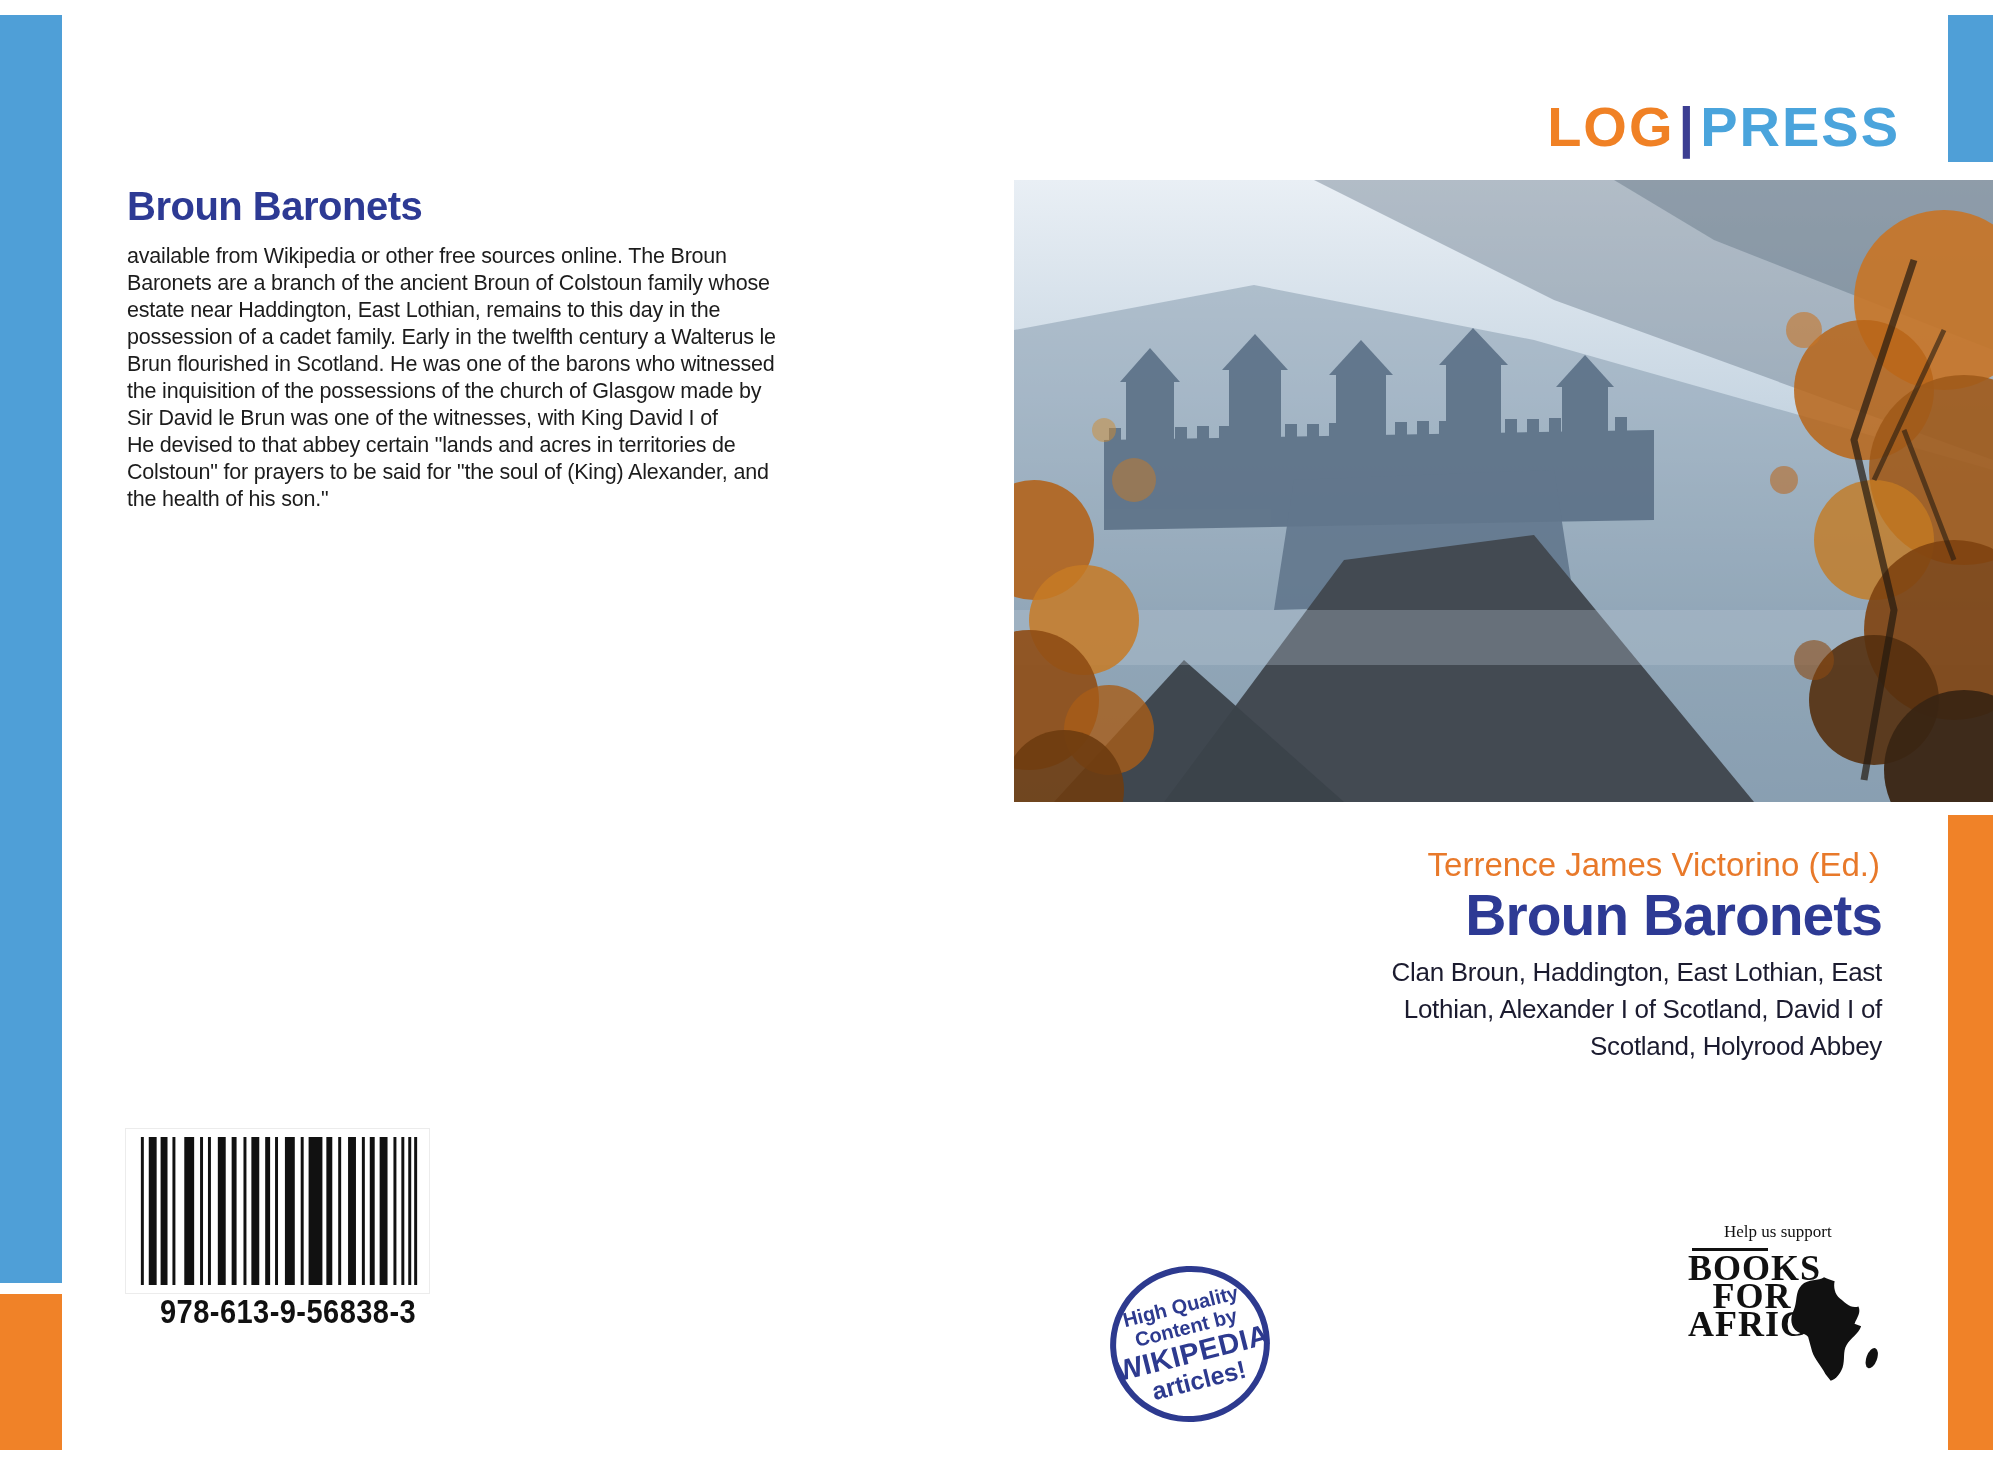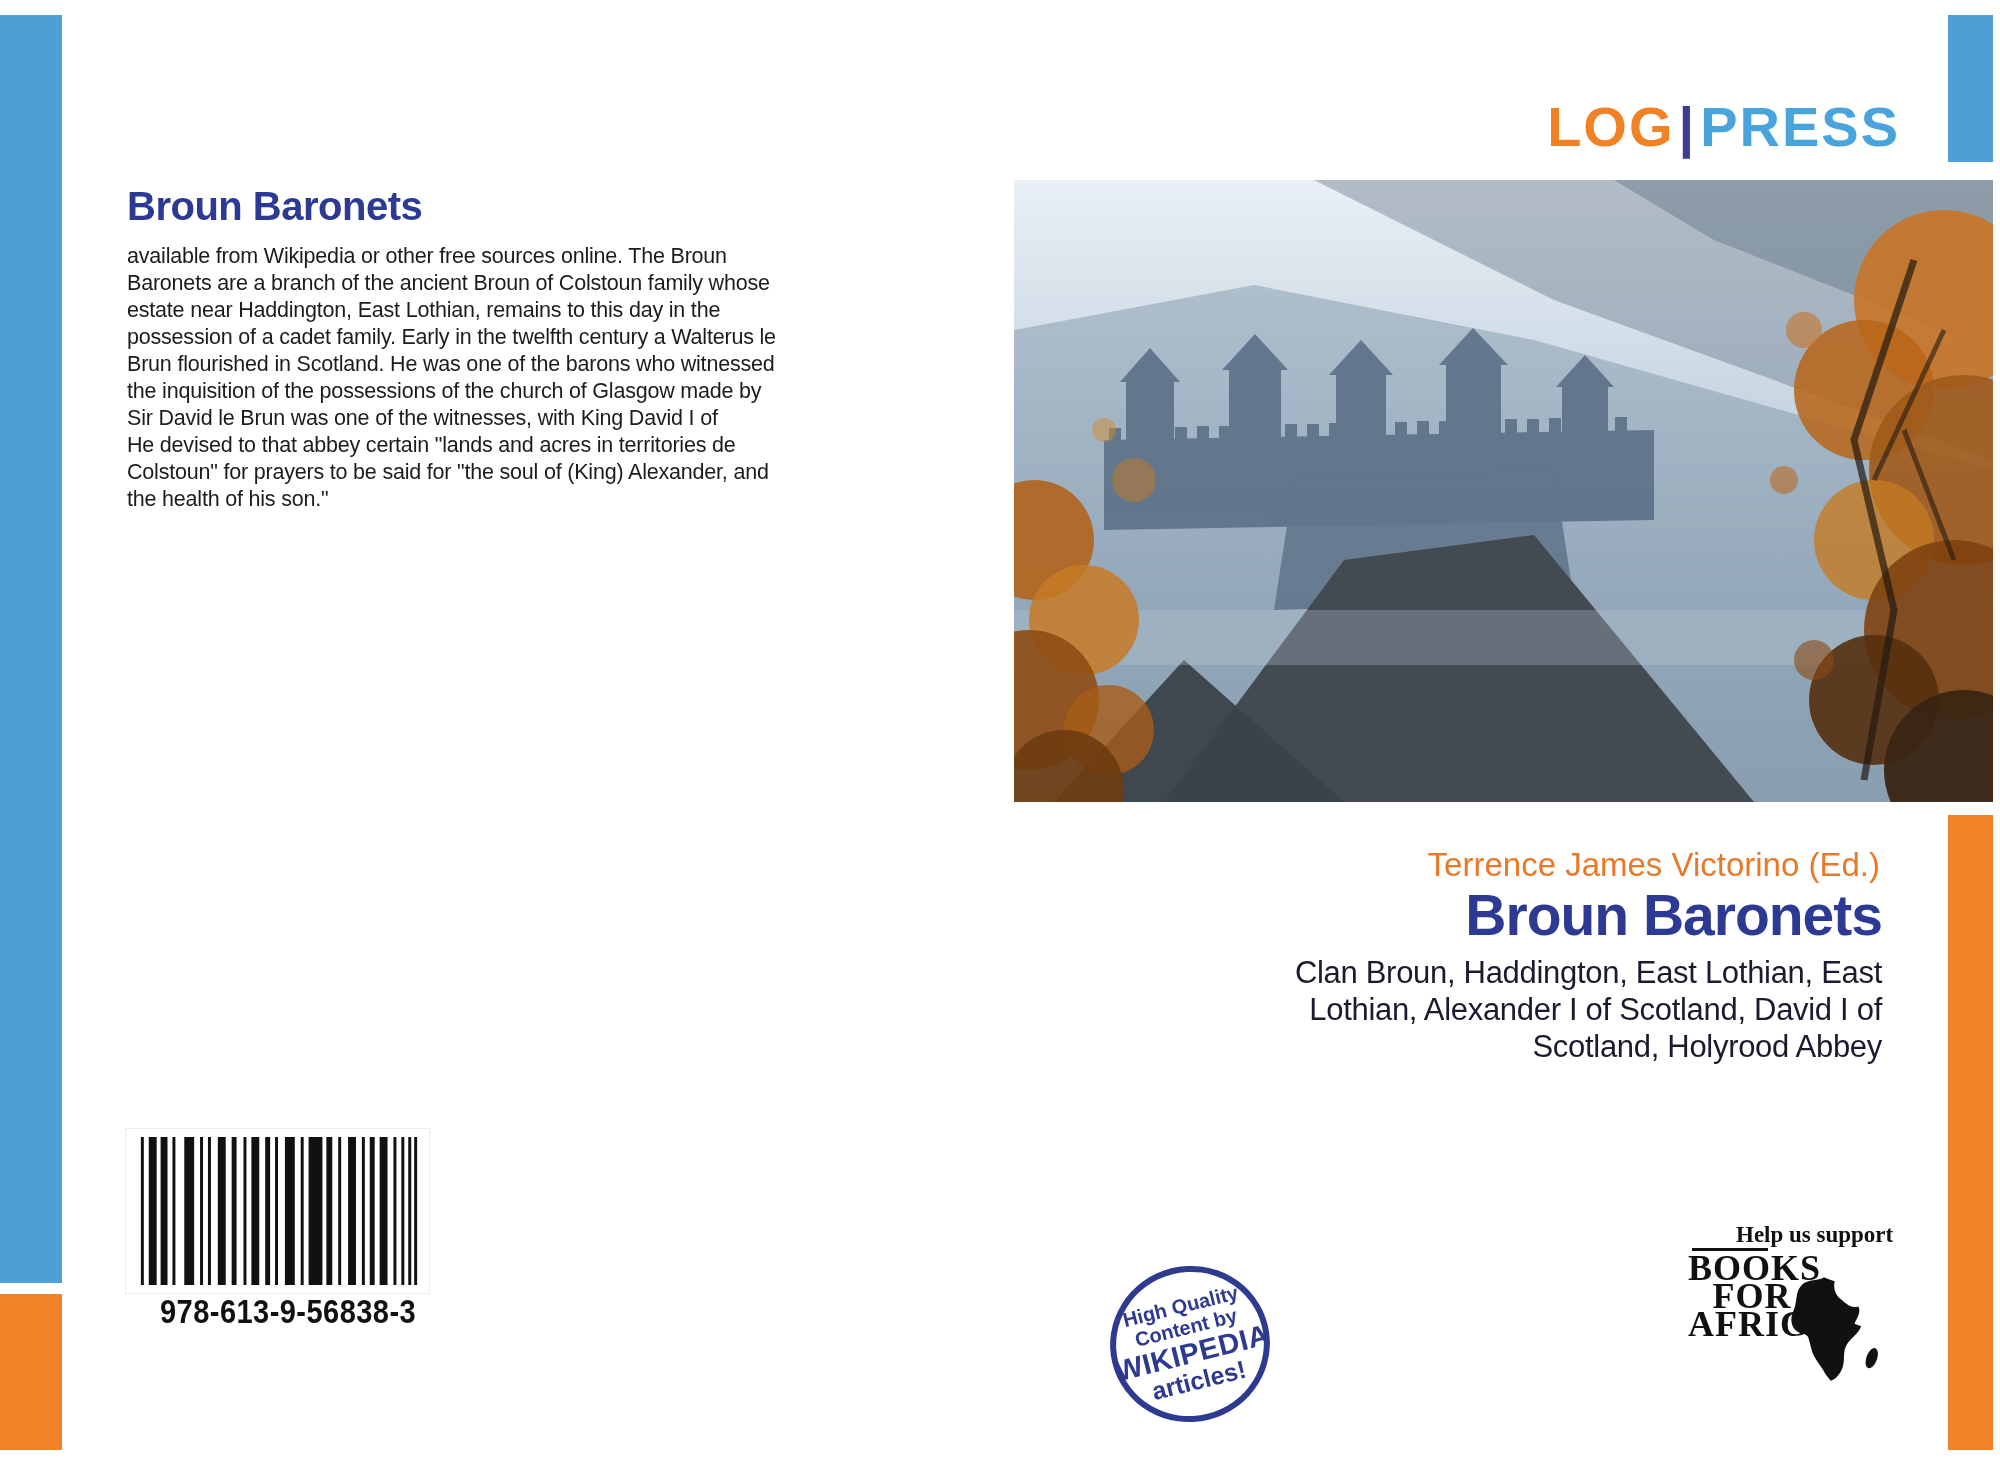--- a/index.html
+++ b/index.html
@@ -56,40 +56,40 @@
   .editor{
     position:absolute;right:120px;top:846px;
     font-size:33px;color:#e8792a;white-space:nowrap;
   }
   .front-title{
     position:absolute;right:118px;top:882px;
     font-size:57px;font-weight:bold;color:#2d3a94;white-space:nowrap;letter-spacing:-1px;
   }
   .subtitle{
     position:absolute;left:1040px;top:954px;width:842px;text-align:right;
-    font-size:31px;line-height:37px;color:#1b1b2f;letter-spacing:-0.3px;
+    font-size:26px;line-height:37px;color:#1b1b2f;letter-spacing:-0.3px;
   }
 
   
   .stamp{
     position:absolute;left:1110px;top:1266px;width:160px;height:156px;
     border:6px solid #2d3a8f;border-radius:50%;box-sizing:border-box;
     transform:rotate(-14deg);
     display:flex;flex-direction:column;justify-content:center;align-items:center;
     color:#2d3a8f;text-align:center;background:#ffffff;
   }
   .stamp .s1{font-size:20px;font-weight:bold;line-height:22px;}
   .stamp .s2{font-size:20px;font-weight:bold;line-height:22px;}
   .stamp .s3{font-size:29px;font-weight:bold;line-height:30px;letter-spacing:0.5px;}
   .stamp .s4{font-size:25px;font-weight:bold;line-height:27px;}
 
   
   .bfa{position:absolute;left:1688px;top:1220px;width:235px;height:150px;color:#111111;
        font-family:"Liberation Serif", serif;}
-  .bfa .tagline{position:absolute;left:48px;top:2px;font-size:23px;font-weight:bold;white-space:nowrap;}
+  .bfa .tagline{position:absolute;left:36px;top:2px;font-size:17px;font-weight:normal;white-space:nowrap;}
   .bfa .tagline-rule{position:absolute;left:4px;top:28px;width:76px;height:3px;background:#111111;}
   .bfa .big{position:absolute;left:0;top:34px;width:128px;text-align:center;
             font-size:36px;font-weight:bold;line-height:28px;letter-spacing:1px;}
   .bfa .africa{position:absolute;left:96px;top:56px;}
 </style>
 </head>
 <body>
 
 <div class="cover">
 

